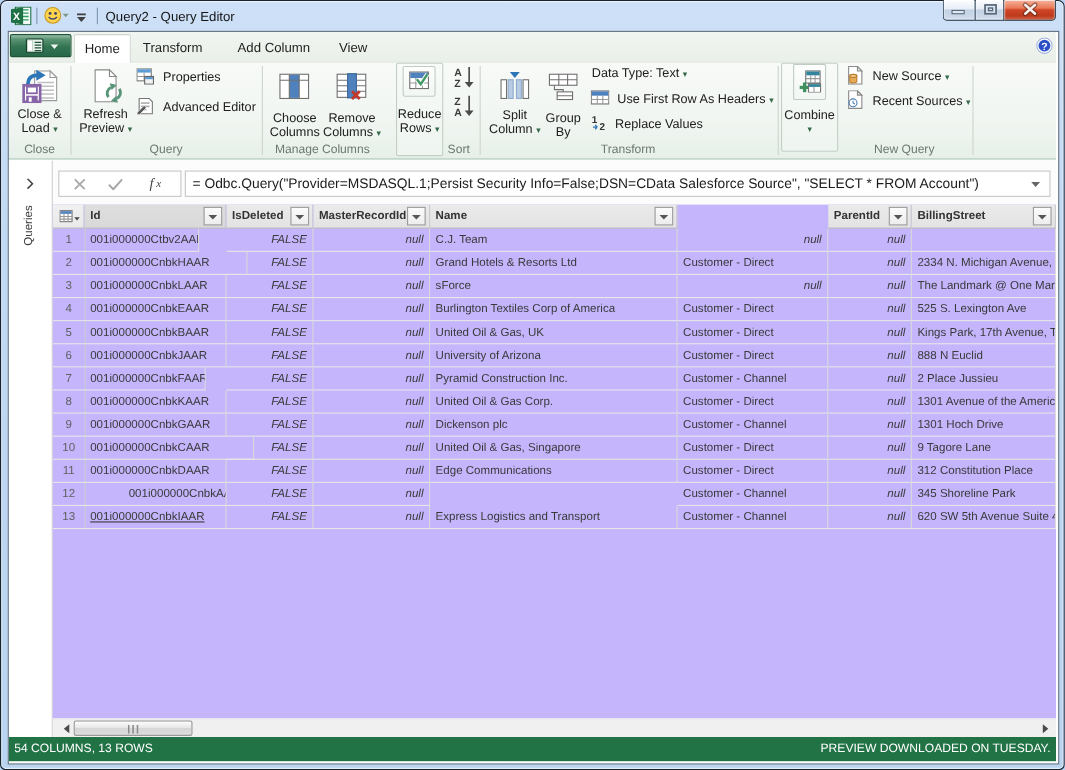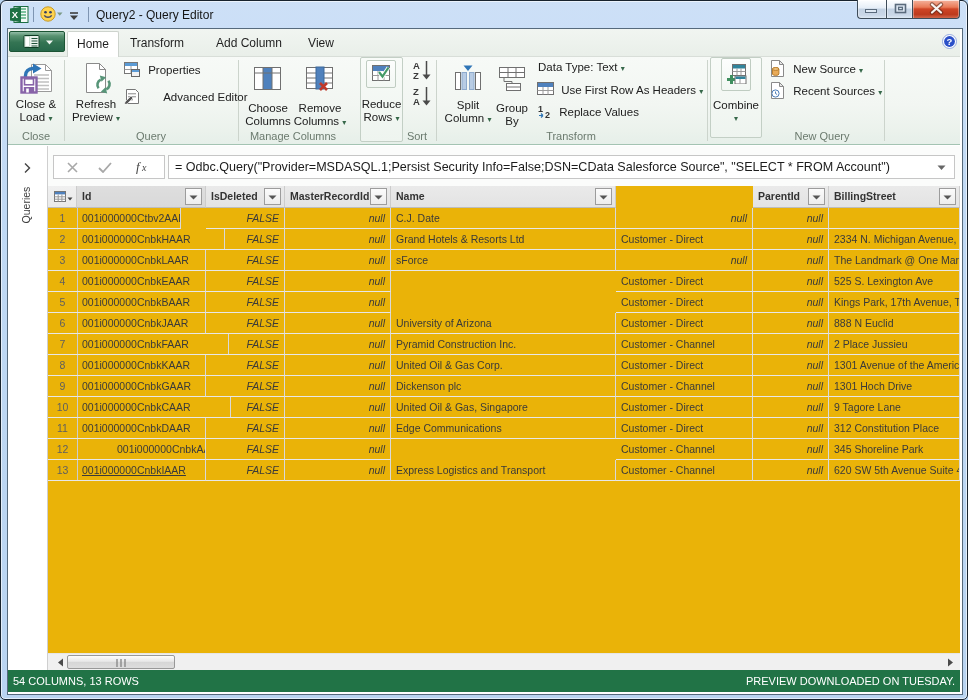--- a/index.html
+++ b/index.html
@@ -46,21 +46,21 @@
 #formulazone{left:0;top:117px;width:952px;height:40px;background:#fbfcfb;}
 #fxbtns{left:45px;top:126px;width:112px;height:24px;background:#fff;border:1px solid #c6c6c6;box-sizing:border-box;}
 #fxinput{left:160px;top:126px;width:787px;height:24px;background:#fff;border:1px solid #c6c6c6;box-sizing:border-box;
  font-size:12.55px;color:#1c1c1c;line-height:22px;padding-left:6px;white-space:nowrap;overflow:hidden;}
 
 #sidebar{left:0;top:117px;width:39px;height:524px;background:#fff;border-right:1px solid #cfcfcf;box-sizing:content-box;}
 #queriesv{left:8px;top:148px;width:22px;height:60px;}
 #queriesv span{position:absolute;left:-14px;top:22px;transform:rotate(-90deg);transform-origin:center;
  font-size:10.5px;color:#3c3c3c;white-space:nowrap;display:block;width:48px;text-align:center;}
 
-#tablezone{left:40px;top:157px;width:912px;height:467px;background:#eab308;overflow:hidden;}
+#tablezone{left:40px;top:157px;width:912px;height:467px;background:#c4b5fd;overflow:hidden;}
 .hcell{top:0;height:22px;box-sizing:border-box;background:linear-gradient(#eaeaea,#e3e3e3);
  border-right:1px solid #cccccc;border-bottom:1px solid #bdbdbd;
  font-size:10.5px;font-weight:bold;color:#333;line-height:21px;padding-left:5px;}
 .fbtn{position:absolute;top:2px;right:3px;width:17px;height:17px;border:1px solid #9c9c9c;box-sizing:border-box;
  background:linear-gradient(#fbfbfb,#ededed);text-align:center;}
 .fbtn svg{display:block;margin:6px auto 0;}
 .drow{left:0;width:912px;height:21px;}
 .dcell{top:0;height:21px;box-sizing:border-box;border-right:1px solid #d9d9d9;border-bottom:1px solid #e7e7e7;
  font-size:10.5px;color:#3a3a3a;line-height:20px;padding:0 5px;white-space:nowrap;overflow:hidden;}
 .rnum{left:0;width:30px;text-align:center;color:#5f5f5f;border-right:1px solid #cccccc;border-bottom:1px solid #e7e7e7;
@@ -185,21 +185,21 @@
         </svg>
     <span style="margin-left:5px;text-align:right;">Properties</span></div>
   <div class="abs smrow" style="left:116px;top:32px;">
     <svg width="16" height="15" viewBox="0 0 16 15" style="vertical-align:-3px;">
           <path d="M2.5 0.5 h9 l3 3 v11 h-12 z" fill="#fff" stroke="#777"></path>
           <rect x="4" y="4" width="8" height="1.4" fill="#aaa"></rect>
           <rect x="4" y="7" width="8" height="1.4" fill="#aaa"></rect>
           <rect x="4" y="10" width="5" height="1.4" fill="#aaa"></rect>
           <path d="M1 13 l6-6 2 2 -6 6 -2.5 0.5 z" fill="#555" stroke="#fff" stroke-width="0.6"></path>
         </svg>
-    <span style="margin-left:20px;">Advanced Editor</span></div>
+    <span style="margin-left:5px;">Advanced Editor</span></div>
 
   <div class="abs bigbtn" style="left:260px;">
    <div class="ic" style="padding-top:4px;"><svg width="30" height="26" viewBox="0 0 30 26">
     <rect x="1.5" y="1.5" width="26" height="22" fill="#fff" stroke="#707070"></rect>
     <rect x="10" y="2" width="9" height="21" fill="#4f81bd"></rect>
     <line x1="1.5" y1="7" x2="27.5" y2="7" stroke="#707070"></line>
     <line x1="10" y1="2" x2="10" y2="23" stroke="#707070"></line>
             <line x1="19" y1="2" x2="19" y2="23" stroke="#707070"></line>
    </svg></div>
    Choose<br>Columns
@@ -376,21 +376,21 @@
 <div class="abs hcell" style="left:781px;width:131px;">BillingStreet<span class="fbtn">
           <svg width="9" height="5" viewBox="0 0 9 5">
             <path d="M0.5 0.5 l8 0 -4 4 z" fill="#555"></path>
           </svg>
         </span></div>
 <div class="abs drow" style="top:22px;">
 <div class="abs rnum">1</div>
 <div class="abs dcell" style="left:29px;width:104px;">001i000000Ctbv2AAB</div>
 <div class="abs dcell nul" style="left:158px;width:79px;">FALSE</div>
 <div class="abs dcell nul" style="left:237px;width:106px;">null</div>
-<div class="abs dcell" style="left:343px;width:225px;">C.J. Date</div>
+<div class="abs dcell" style="left:343px;width:225px;">C.J. Team</div>
 <div class="abs dcell nul" style="left:568px;width:137px;">null</div>
 <div class="abs dcell nul" style="left:705px;width:76px;">null</div>
 <div class="abs dcell" style="left:781px;width:131px;"></div>
 </div>
 <div class="abs drow" style="top:43px;">
 <div class="abs rnum">2</div>
 <div class="abs dcell" style="left:29px;width:148px;">001i000000CnbkHAAR</div>
 <div class="abs dcell nul" style="left:158px;width:79px;">FALSE</div>
 <div class="abs dcell nul" style="left:237px;width:106px;">null</div>
 <div class="abs dcell" style="left:343px;width:225px;">Grand Hotels &amp; Resorts Ltd</div>
@@ -406,46 +406,48 @@
 <div class="abs dcell" style="left:343px;width:225px;">sForce</div>
 <div class="abs dcell nul" style="left:568px;width:137px;">null</div>
 <div class="abs dcell nul" style="left:705px;width:76px;">null</div>
 <div class="abs dcell" style="left:781px;width:131px;">The Landmark @ One Market, Suite 300</div>
 </div>
 <div class="abs drow" style="top:85px;">
 <div class="abs rnum">4</div>
 <div class="abs dcell" style="left:29px;width:129px;">001i000000CnbkEAAR</div>
 <div class="abs dcell nul" style="left:158px;width:79px;">FALSE</div>
 <div class="abs dcell nul" style="left:237px;width:106px;">null</div>
+<div class="abs dcell" style="left:343px;width:225px;">Burlington Textiles Corp of America</div>
 <div class="abs dcell" style="left:568px;width:137px;">Customer - Direct</div>
 <div class="abs dcell nul" style="left:705px;width:76px;">null</div>
 <div class="abs dcell" style="left:781px;width:131px;">525 S. Lexington Ave</div>
 </div>
 <div class="abs drow" style="top:106px;">
 <div class="abs rnum">5</div>
 <div class="abs dcell" style="left:29px;width:129px;">001i000000CnbkBAAR</div>
 <div class="abs dcell nul" style="left:158px;width:79px;">FALSE</div>
 <div class="abs dcell nul" style="left:237px;width:106px;">null</div>
+<div class="abs dcell" style="left:343px;width:225px;">United Oil &amp; Gas, UK</div>
 <div class="abs dcell" style="left:568px;width:137px;">Customer - Direct</div>
 <div class="abs dcell nul" style="left:705px;width:76px;">null</div>
 <div class="abs dcell" style="left:781px;width:131px;">Kings Park, 17th Avenue, Team Valley</div>
 </div>
 <div class="abs drow" style="top:127px;">
 <div class="abs rnum">6</div>
 <div class="abs dcell" style="left:29px;width:129px;">001i000000CnbkJAAR</div>
 <div class="abs dcell nul" style="left:158px;width:79px;">FALSE</div>
 <div class="abs dcell nul" style="left:237px;width:106px;">null</div>
 <div class="abs dcell" style="left:343px;width:225px;">University of Arizona</div>
 <div class="abs dcell" style="left:568px;width:137px;">Customer - Direct</div>
 <div class="abs dcell nul" style="left:705px;width:76px;">null</div>
 <div class="abs dcell" style="left:781px;width:131px;">888 N Euclid</div>
 </div>
 <div class="abs drow" style="top:148px;">
 <div class="abs rnum">7</div>
-<div class="abs dcell" style="left:29px;width:152px;">001i000000CnbkFAAR</div>
+<div class="abs dcell" style="left:29px;width:110px;">001i000000CnbkFAAR</div>
 <div class="abs dcell nul" style="left:158px;width:79px;">FALSE</div>
 <div class="abs dcell nul" style="left:237px;width:106px;">null</div>
 <div class="abs dcell" style="left:343px;width:225px;">Pyramid Construction Inc.</div>
 <div class="abs dcell" style="left:568px;width:137px;">Customer - Channel</div>
 <div class="abs dcell nul" style="left:705px;width:76px;">null</div>
 <div class="abs dcell" style="left:781px;width:131px;">2 Place Jussieu</div>
 </div>
 <div class="abs drow" style="top:169px;">
 <div class="abs rnum">8</div>
 <div class="abs dcell" style="left:29px;width:129px;">001i000000CnbkKAAR</div>

